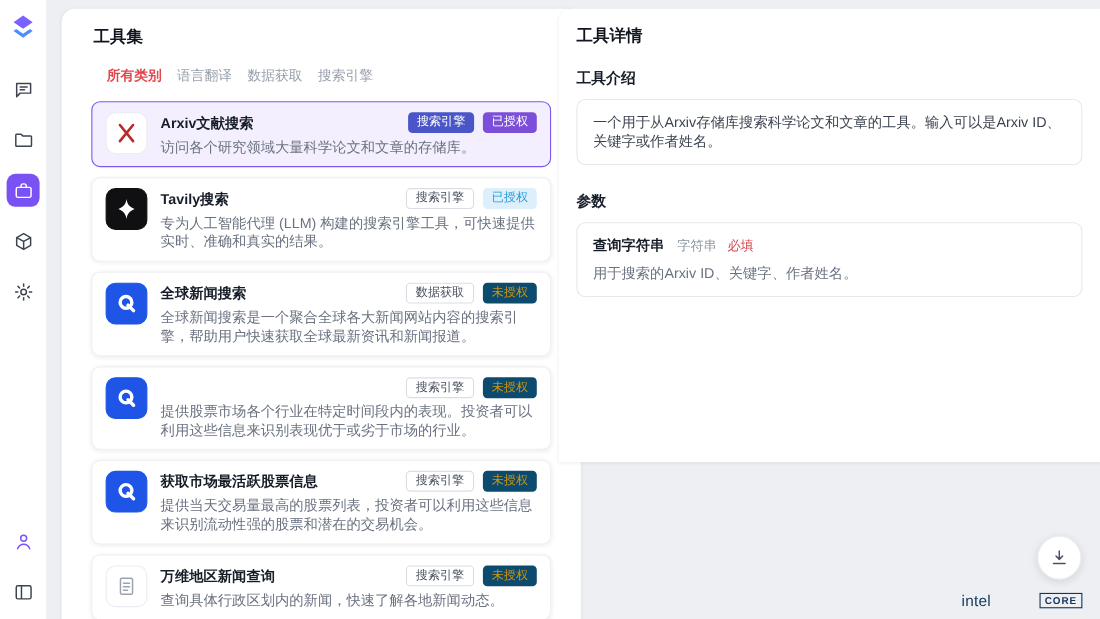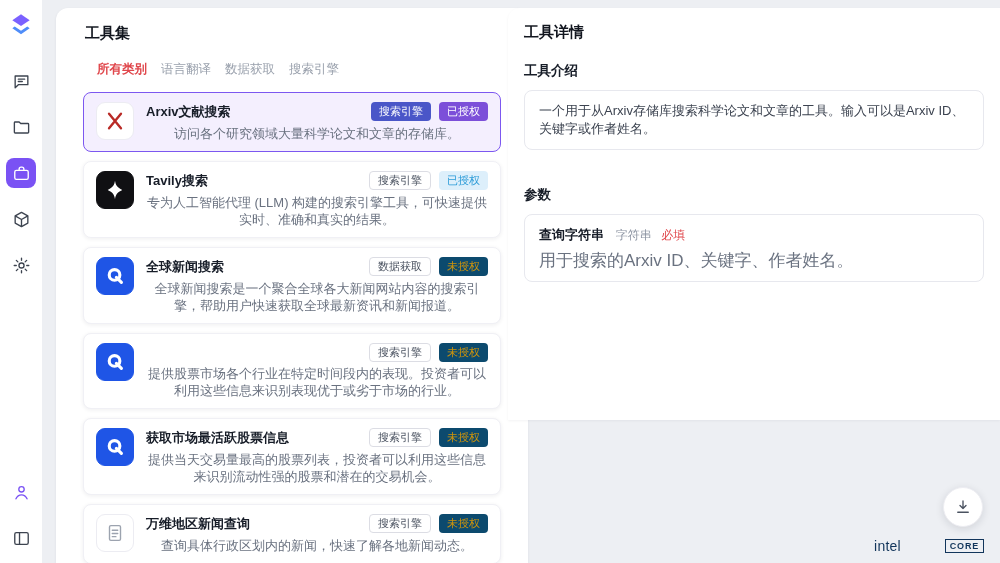--- a/index.html
+++ b/index.html
@@ -57,21 +57,21 @@
     display:flex; align-items:center; justify-content:center;
   }
   .tool-icon svg { width:22px; height:22px; display:none; }
   .tool-icon.ic-arxiv  .svg-arxiv  { display:block; }
   .tool-icon.ic-tavily .svg-tavily { display:block; }
   .tool-icon.ic-news   .svg-news   { display:block; }
   .tool-icon.ic-doc    .svg-doc    { display:block; }
   .tool-icon.ic-tavily { background:#101013; border-color:#101013; }
   .tool-icon.ic-news   { background:#1f55e6; border-color:#1f55e6; }
 
-  .tool-main { flex:1; min-width:0;text-align:center; }
+  .tool-main { flex:1; min-width:0; }
   .tool-head { display:flex; align-items:flex-start; }
   .tool-title { font-size:13px; font-weight:700; color:#171d28; line-height:20px; }
   .tool-tags { margin-left:auto; display:flex; gap:8px; padding-left:8px; }
   .tag { font-size:11px; line-height:19px; padding:0 8px; border-radius:4px; white-space:nowrap; }
   .tag-outline      { border:1px solid #dcdde4; color:#4a5260; background:#fff; line-height:17px; }
   .tag-solid-indigo { background:var(--tag-indigo,#4a56c8); color:#fff; }
   .tag-solid-purple { background:var(--tag-purple,#7c4fd9); color:#fff; }
   .tag-info         { background:#ddeffb; color:var(--info-text,#2d9cd8); }
   .tag-warn         { background:#0c4a6e; color:var(--warn-text,#d0940a); }
 
@@ -88,26 +88,26 @@
     background:#fff; border-radius:12px 0 0 0;
     box-shadow:0 1px 3px rgba(22,27,45,.05);
     padding:15px 16px 0;
   }
   .detail-title { font-size:15px; font-weight:700; color:#12161f; margin-bottom:20px; }
   .section-label { font-size:13.5px; font-weight:700; color:#171d28; margin-bottom:10px; }
   .intro-card, .param-card {
     border:1px solid #e7e8ee; border-radius:8px; background:#fff;
     padding:11px 14px; font-size:13px; color:#3c4350;
   }
-  .intro-card { margin-bottom:36px; line-height:18px; }
+  .intro-card { margin-bottom:24px; line-height:18px; }
   .param-head { font-size:13px; line-height:18px; }
   .param-name { font-weight:700; color:#171d28; }
   .param-type { color:#8a92a0; font-size:12px; margin-left:8px; }
   .param-req  { color:var(--active-tab,#e0474c); font-size:12px; margin-left:6px; }
-  .param-desc { font-size:17px; color:#6a7280; margin-top:8px; line-height:18px; }
+  .param-desc { font-size:13px; color:#6a7280; margin-top:8px; line-height:18px; }
 
   
   .fab {
     position:absolute; right:17px; bottom:36px; width:40px; height:40px;
     border-radius:50%; background:#fff; border:1px solid #ededf2;
     box-shadow:0 2px 8px rgba(20,24,40,.12);
     display:flex; align-items:center; justify-content:center;
     color:#4a5260; cursor:pointer;
   }
   .fab svg { width:18px; height:18px; }

